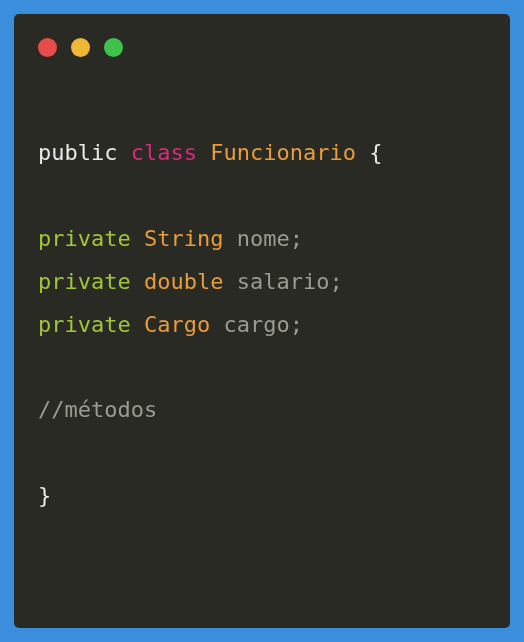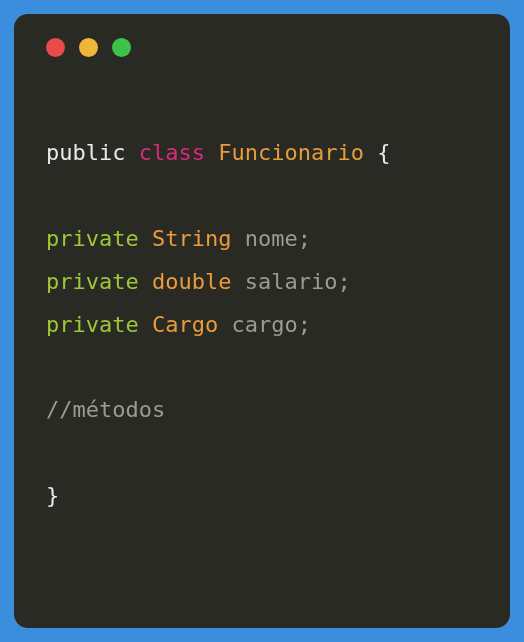--- a/index.html
+++ b/index.html
@@ -11,22 +11,22 @@
       width: 524px;
       height: 642px;
       background: #3b8edb;
       padding: 14px;
       font-family: 'Menlo', 'Monaco', 'Consolas', monospace;
     }
     .window {
       width: 100%;
       height: 100%;
       background: #2a2a24;
-      border-radius: 14px;
-      padding: 24px 32px;
+      border-radius: 5px;
+      padding: 24px 24px;
     }
     .traffic-lights {
       display: flex;
       gap: 14px;
       margin-bottom: 75px;
     }
     .light {
       width: 19px;
       height: 19px;
       border-radius: 50%;

